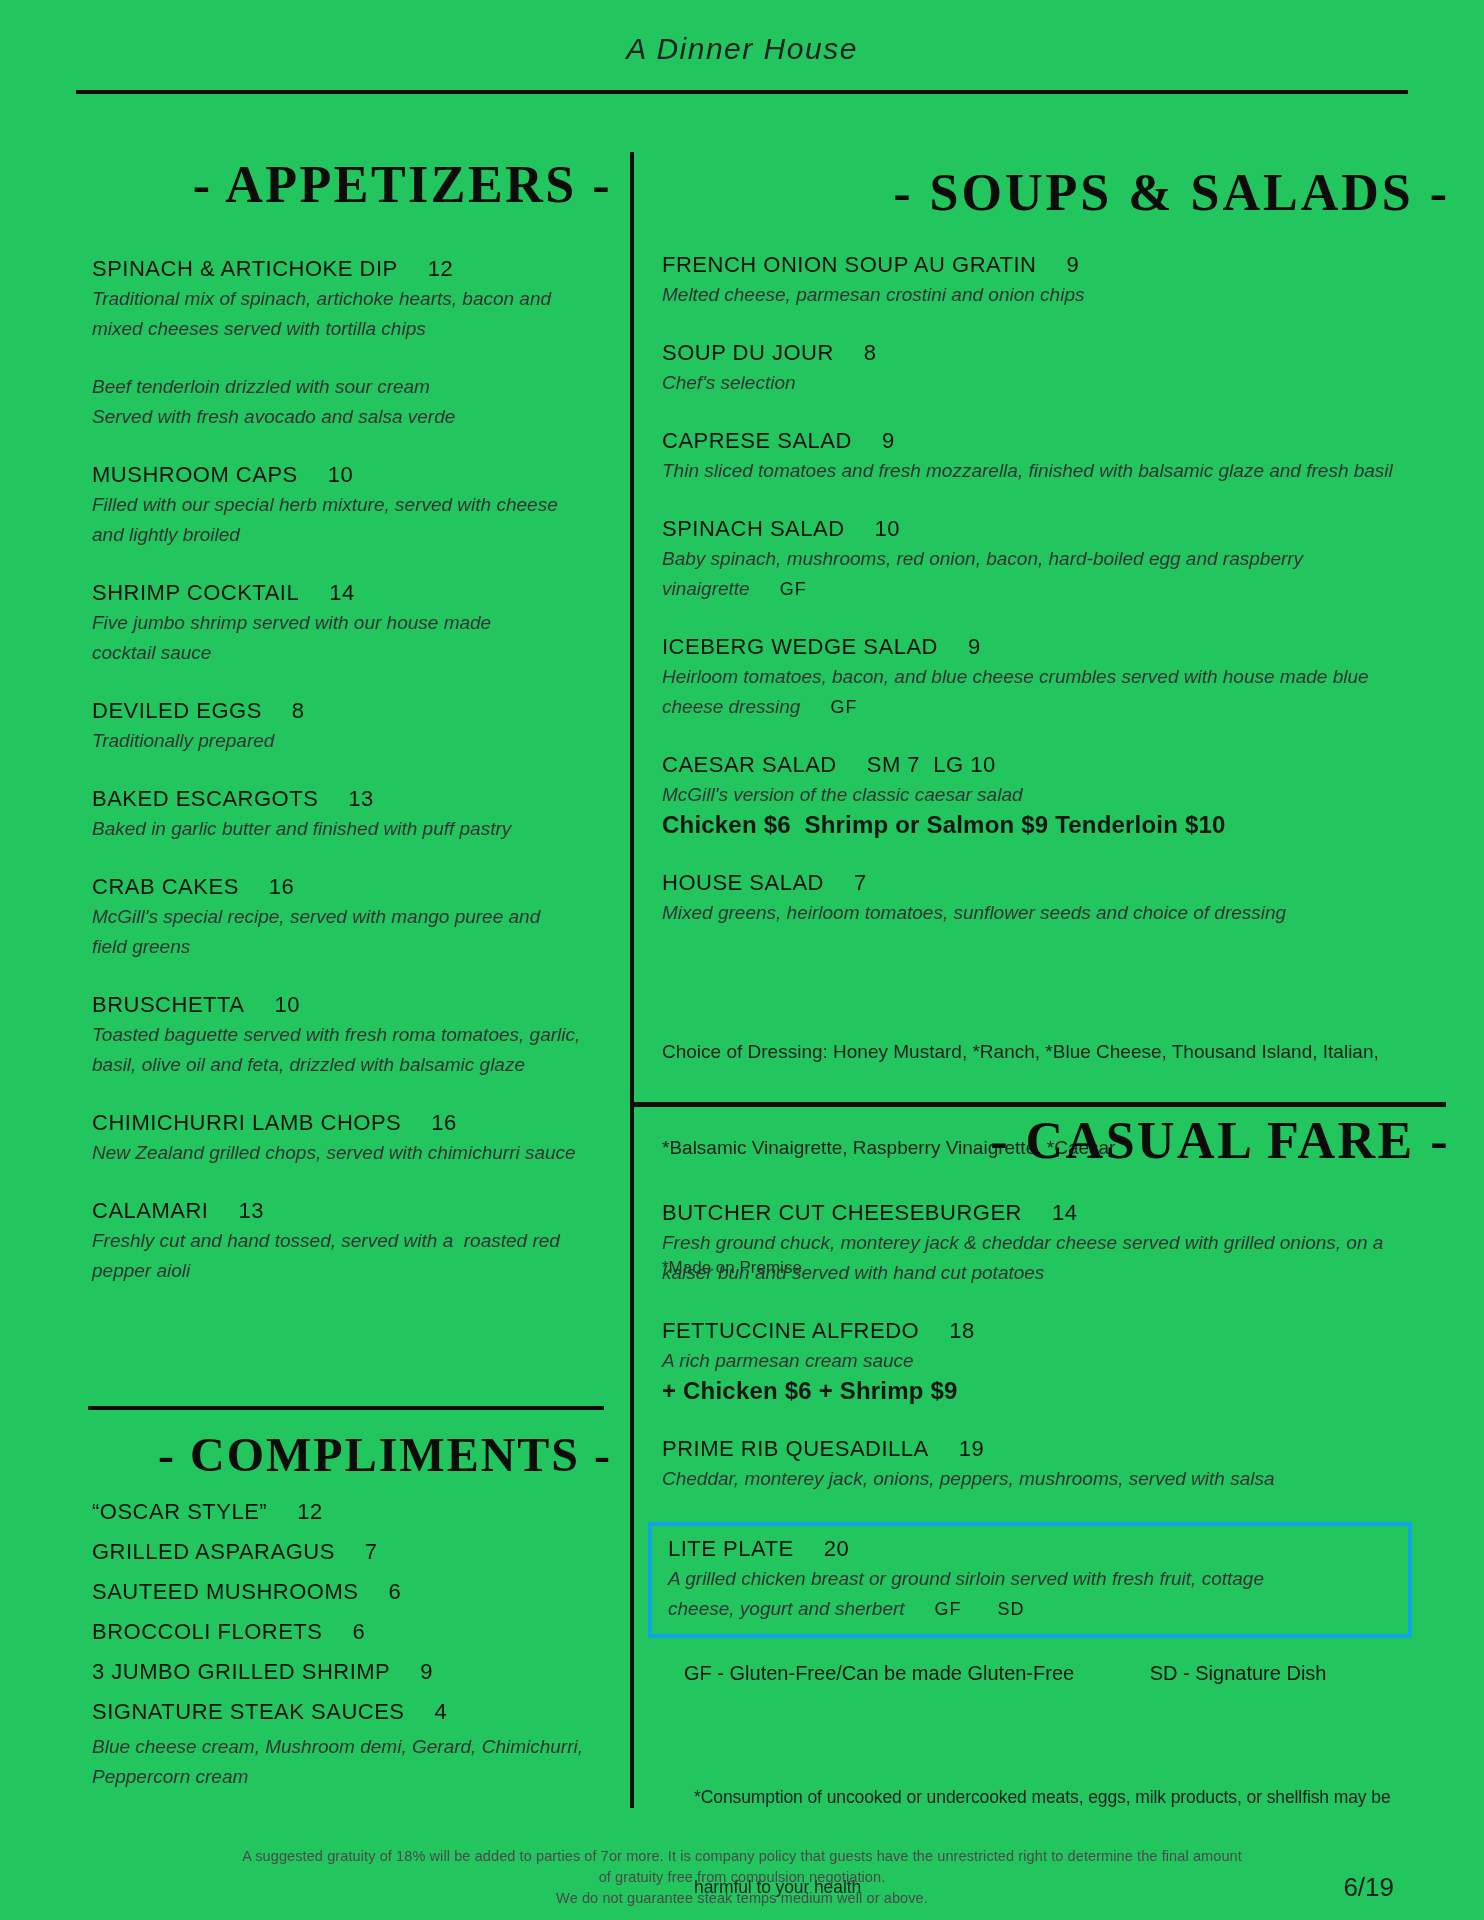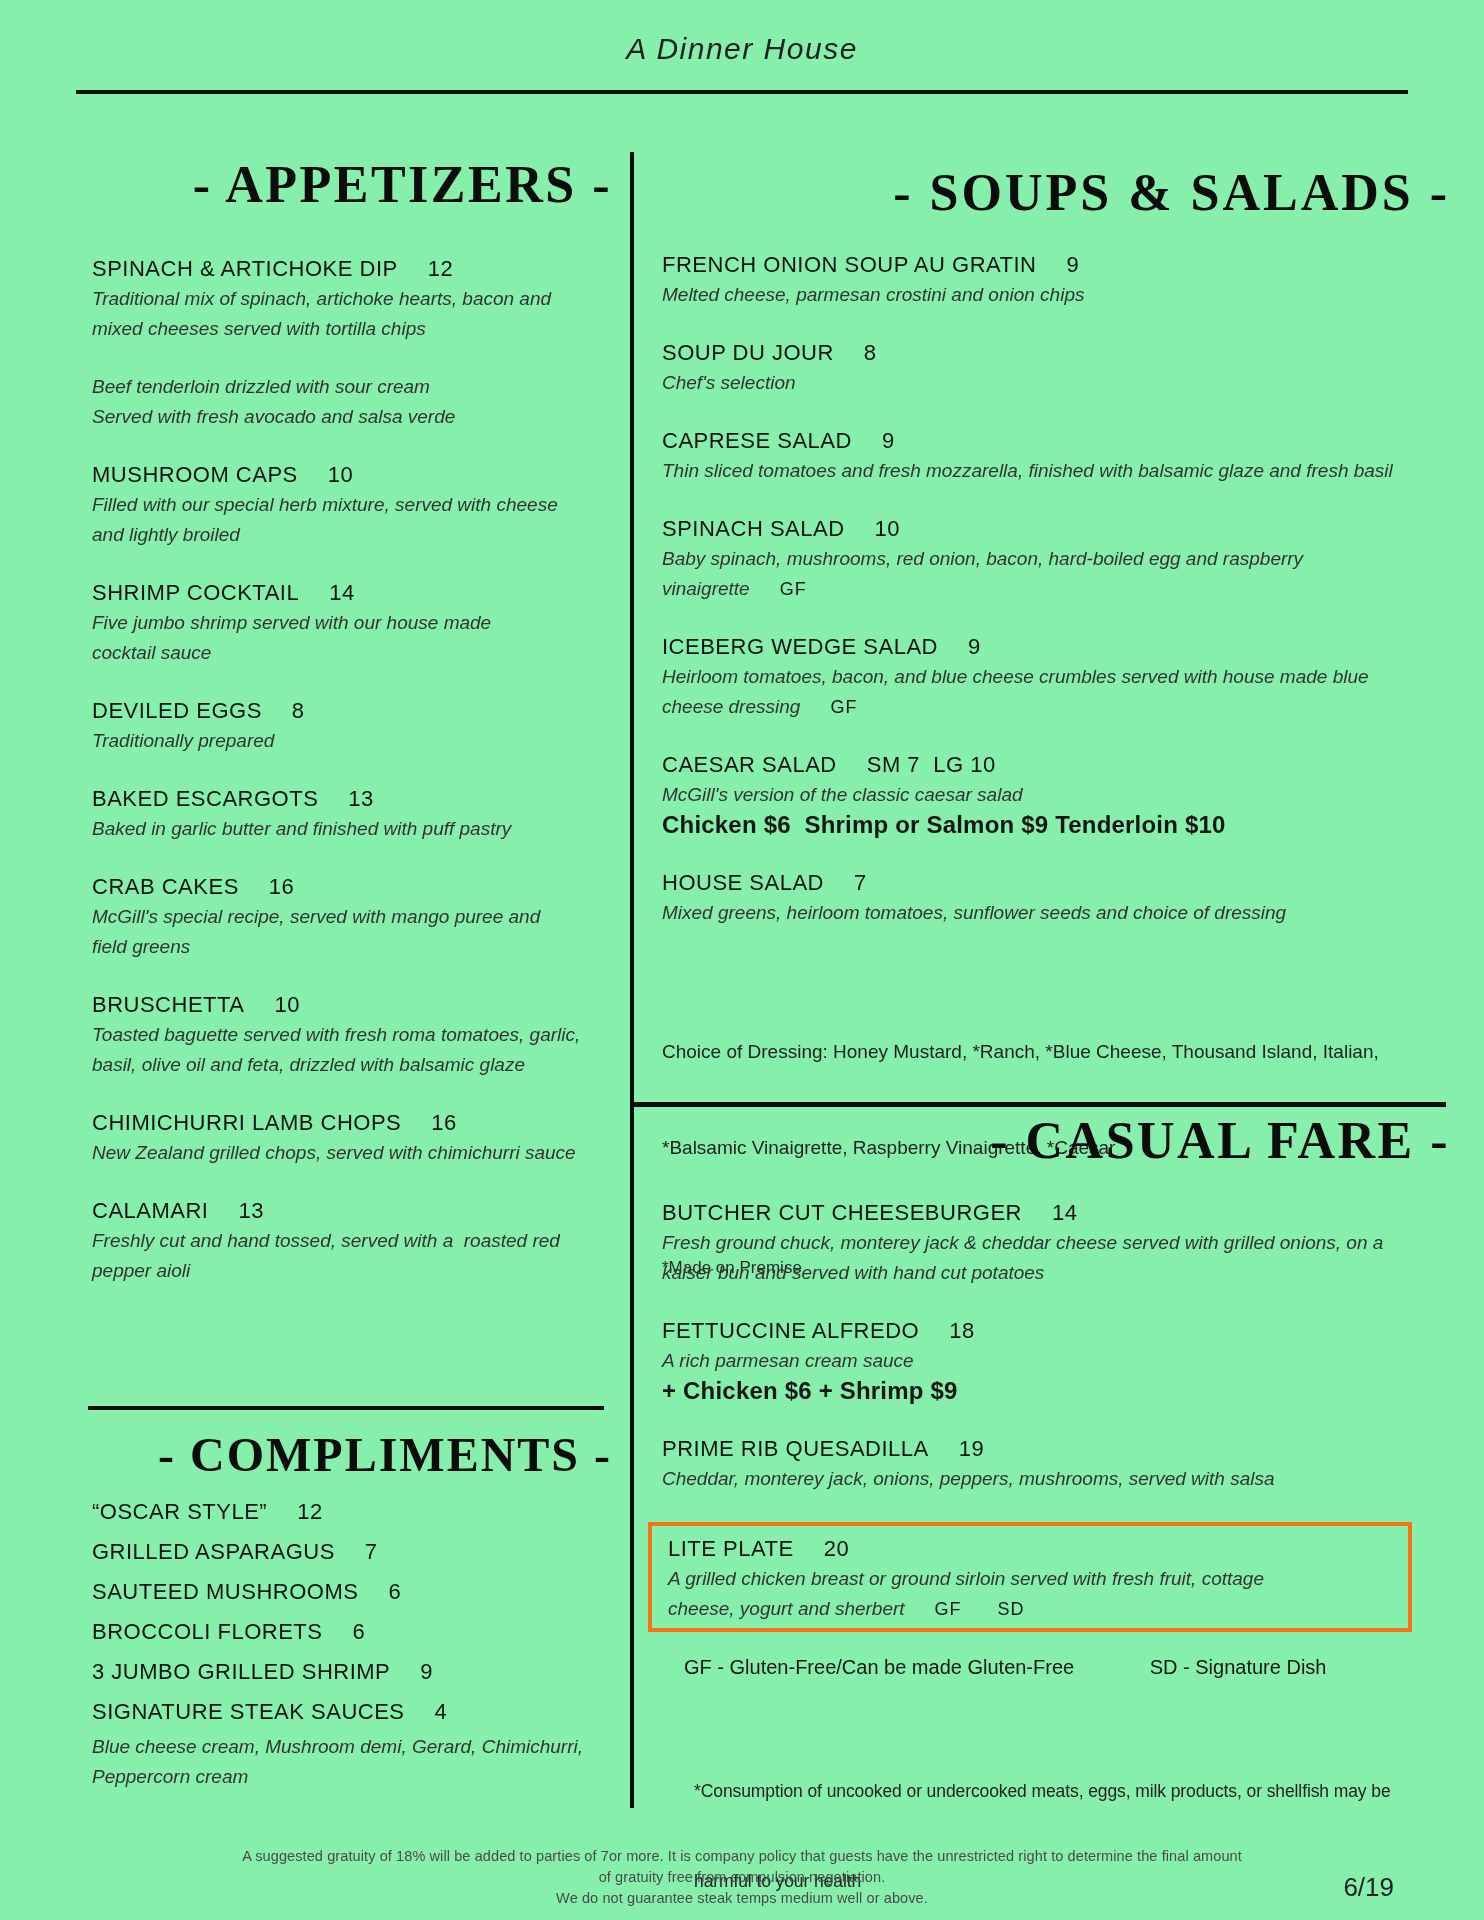--- a/index.html
+++ b/index.html
@@ -1,18 +1,18 @@
 <!DOCTYPE html>
 <html><head>
 <meta charset="utf-8">
 <style>
   html,body{margin:0;padding:0;background:#dddddd;}
   .page{
     position:relative;width:1484px;height:1920px;margin:0 auto;
-    background:#86efac;overflow:hidden;
+    background:#22c55e;overflow:hidden;
     font-family:"Liberation Sans",sans-serif;color:#1c1c1c;
   }
   .header-title{
     position:absolute;top:32px;left:0;right:0;text-align:center;
     font-size:30px;font-style:italic;letter-spacing:1.5px;color:#222;
   }
   .header-rule{position:absolute;left:76px;top:90px;width:1332px;height:4px;background:#0d0d0d;}
   .col-divider{position:absolute;left:630px;top:152px;width:4px;height:1656px;background:#0d0d0d;}
   .compliments-rule{position:absolute;left:88px;top:1406px;width:516px;height:4px;background:#0d0d0d;}
   .casual-rule{position:absolute;left:634px;top:1102px;width:812px;height:5px;background:#0d0d0d;}
@@ -36,21 +36,21 @@
   .item-price{margin-left:30px;white-space:pre;}
   .item-desc{font-style:italic;font-size:19px;line-height:30px;color:#333;white-space:pre-wrap;}
   .item-addon{font-size:24px;line-height:30px;font-weight:bold;letter-spacing:0.2px;color:#161616;white-space:pre;}
   .tag{font-style:normal;font-size:18px;letter-spacing:1px;margin-left:30px;color:#191919;}
   .tag + .tag{margin-left:36px;}
 
   .compliments-block .item{margin-bottom:0;}
   .compliments-block .item-head{line-height:40px;}
 
   .item.boxed{
-    border:4px solid #f97316;padding:8px 16px 4px;margin:18px 38px 20px -14px;
+    border:4px solid #0ea5e9;padding:8px 16px 10px;margin:18px 38px 20px -14px;
   }
 
   .dressing{font-size:19px;line-height:32px;color:#222;margin-top:44px;white-space:pre-wrap;}
   .premise-note{font-size:17px;line-height:24px;color:#2a2a2a;margin-top:28px;}
 
   .legend{font-size:20px;line-height:30px;color:#161616;margin:0 0 0 22px;}
   .legend-sd{margin-left:70px;}
   .notes{margin:34px 0 0 32px;font-size:17.5px;line-height:30px;color:#222;letter-spacing:-0.1px;white-space:pre-wrap;}
 
   .footer{position:absolute;left:0;right:0;top:1846px;text-align:center;

